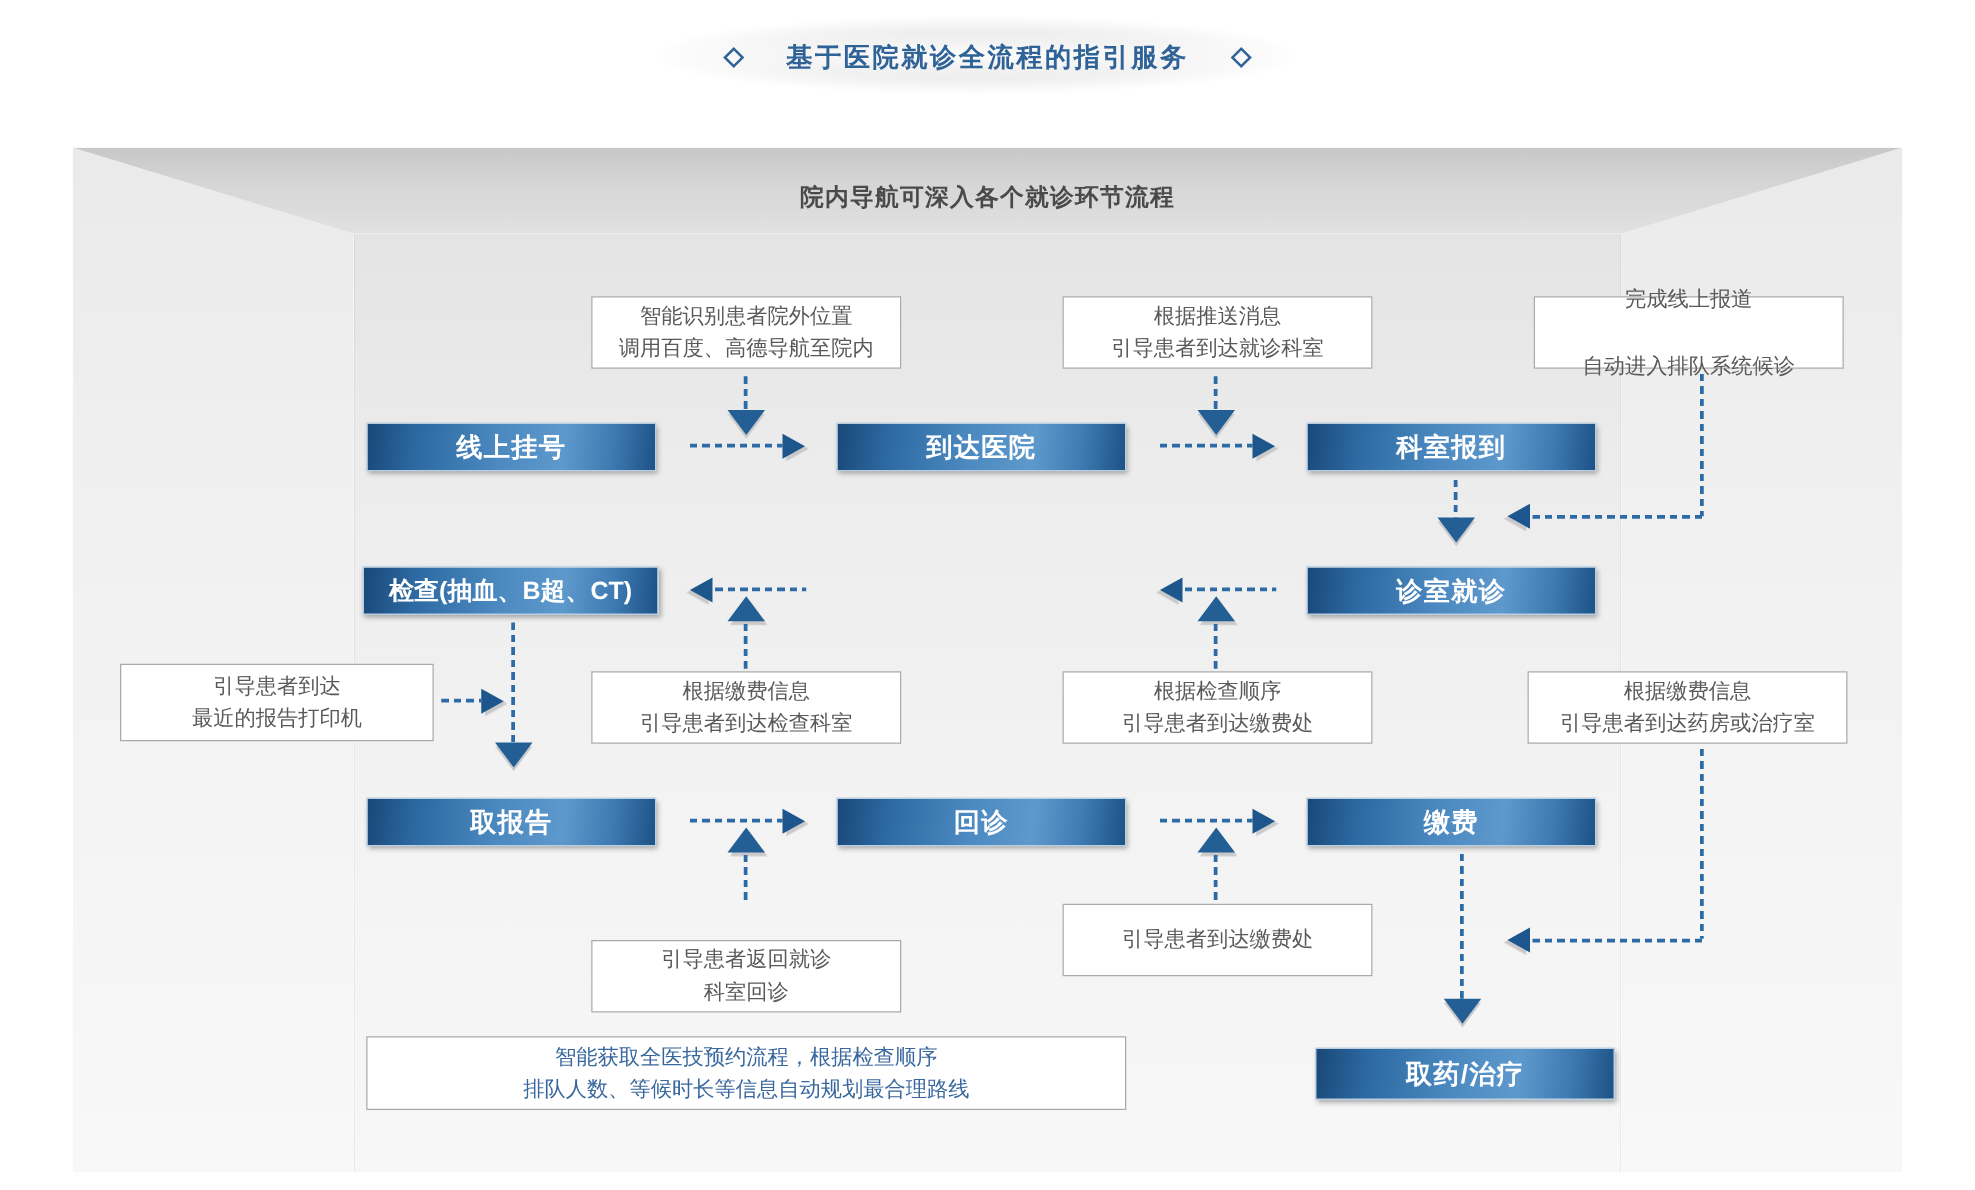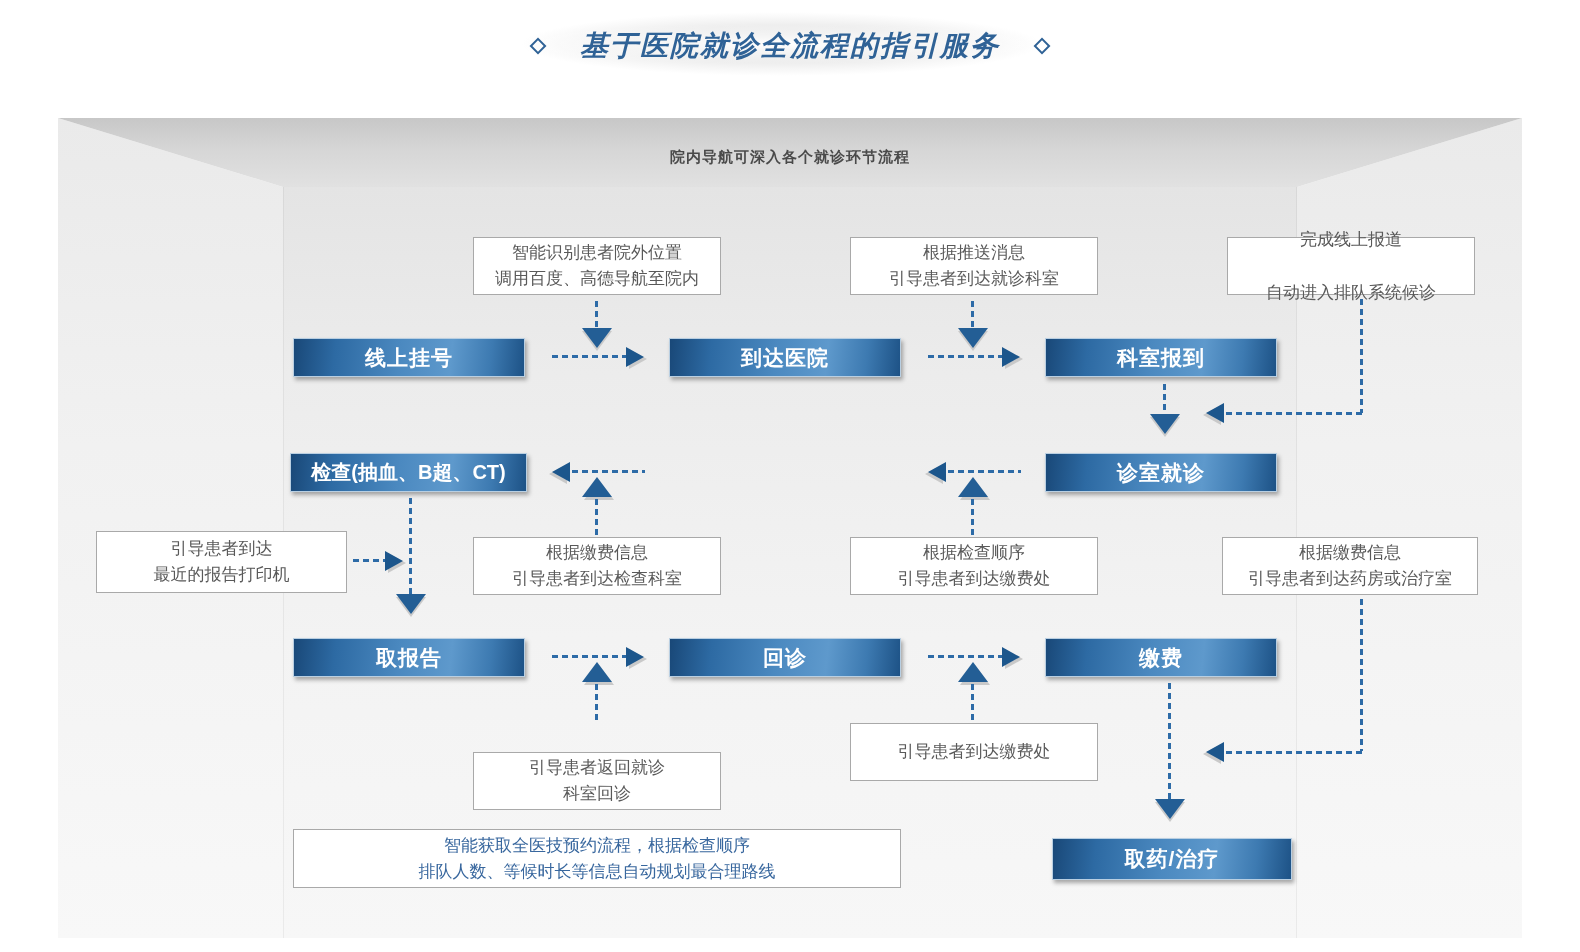--- a/index.html
+++ b/index.html
@@ -6,39 +6,39 @@
   body{font-family:"Liberation Sans","DejaVu Sans",sans-serif;background:#ffffff;}
   #page{position:relative;width:1580px;height:952px;background:#ffffff;overflow:hidden;}
 
   
   .banner-glow{position:absolute;left:425px;top:2px;width:712px;height:84px;border-radius:50%;
     background:
       radial-gradient(ellipse 46% 26% at 50% 50%, #ffffff 0%, rgba(255,255,255,0) 90%),
       radial-gradient(ellipse 50% 52% at 50% 50%, #e0e0e0 0%, #ededed 42%, #ffffff 73%);
   }
   .title-row{position:absolute;left:0;top:26px;width:100%;height:40px;display:flex;align-items:center;justify-content:center;gap:36px;}
-  .title-text{font-size:28px;font-weight:bold;color:#2f6296;letter-spacing:2px;font-style:italic;}
+  .title-text{font-size:21px;font-weight:bold;color:#2f6296;letter-spacing:2px;}
   .diamond{width:8px;height:8px;border:2px solid #2f6296;transform:rotate(45deg);display:inline-block;}
 
   
   .panel{position:absolute;left:58px;top:118px;width:1464px;height:820px;}
   .wall-left{position:absolute;left:0;top:0;width:225px;height:100%;
     background:linear-gradient(180deg,#eaeaea 0%,#f1f1f1 40%,#f8f8f8 100%);
     clip-path:polygon(0 0,100% 8.41%,100% 100%,0 100%);}
   .wall-right{position:absolute;right:0;top:0;width:225px;height:100%;
     background:linear-gradient(180deg,#eaeaea 0%,#f1f1f1 40%,#f8f8f8 100%);
     clip-path:polygon(0 8.41%,100% 0,100% 100%,0 100%);}
   .floor{position:absolute;left:225px;top:69px;width:1014px;height:751px;
     background:linear-gradient(180deg,#e4e4e4 0%,#ececec 25%,#f3f3f3 60%,#f7f7f7 100%);
     box-shadow:inset 1px 0 0 rgba(0,0,0,0.05), inset -1px 0 0 rgba(0,0,0,0.05);}
   .ceiling{position:absolute;left:0;top:0;width:100%;height:69px;
     background:linear-gradient(180deg,#c7c7c7 0%,#d6d6d6 45%,#e1e1e1 100%);
     clip-path:polygon(0 0,100% 0,calc(100% - 225px) 100%,225px 100%);
     display:flex;align-items:center;justify-content:center;}
-  .subtitle{font-size:15px;font-weight:bold;color:#4a4a4a;letter-spacing:1px;padding-top:10px;}
+  .subtitle{font-size:19px;font-weight:bold;color:#4a4a4a;letter-spacing:1px;padding-top:10px;}
 
   
   .node{position:absolute;display:flex;align-items:center;justify-content:center;
     color:#ffffff;font-weight:bold;font-size:21px;letter-spacing:1px;
     background:linear-gradient(96deg,#194878 0%,#2d6aa3 18%,#4b89c0 46%,#5e99cc 68%,#3d7ab1 85%,#1d5286 100%);
     border:1px solid #b9cfe2;box-shadow:1.5px 2.5px 4px rgba(70,70,70,0.45);box-sizing:border-box;}
   .node.small-text{font-size:20px;letter-spacing:0;}
 
   
   .note{position:absolute;background:#ffffff;border:1px solid #a9a9a9;box-sizing:border-box;

